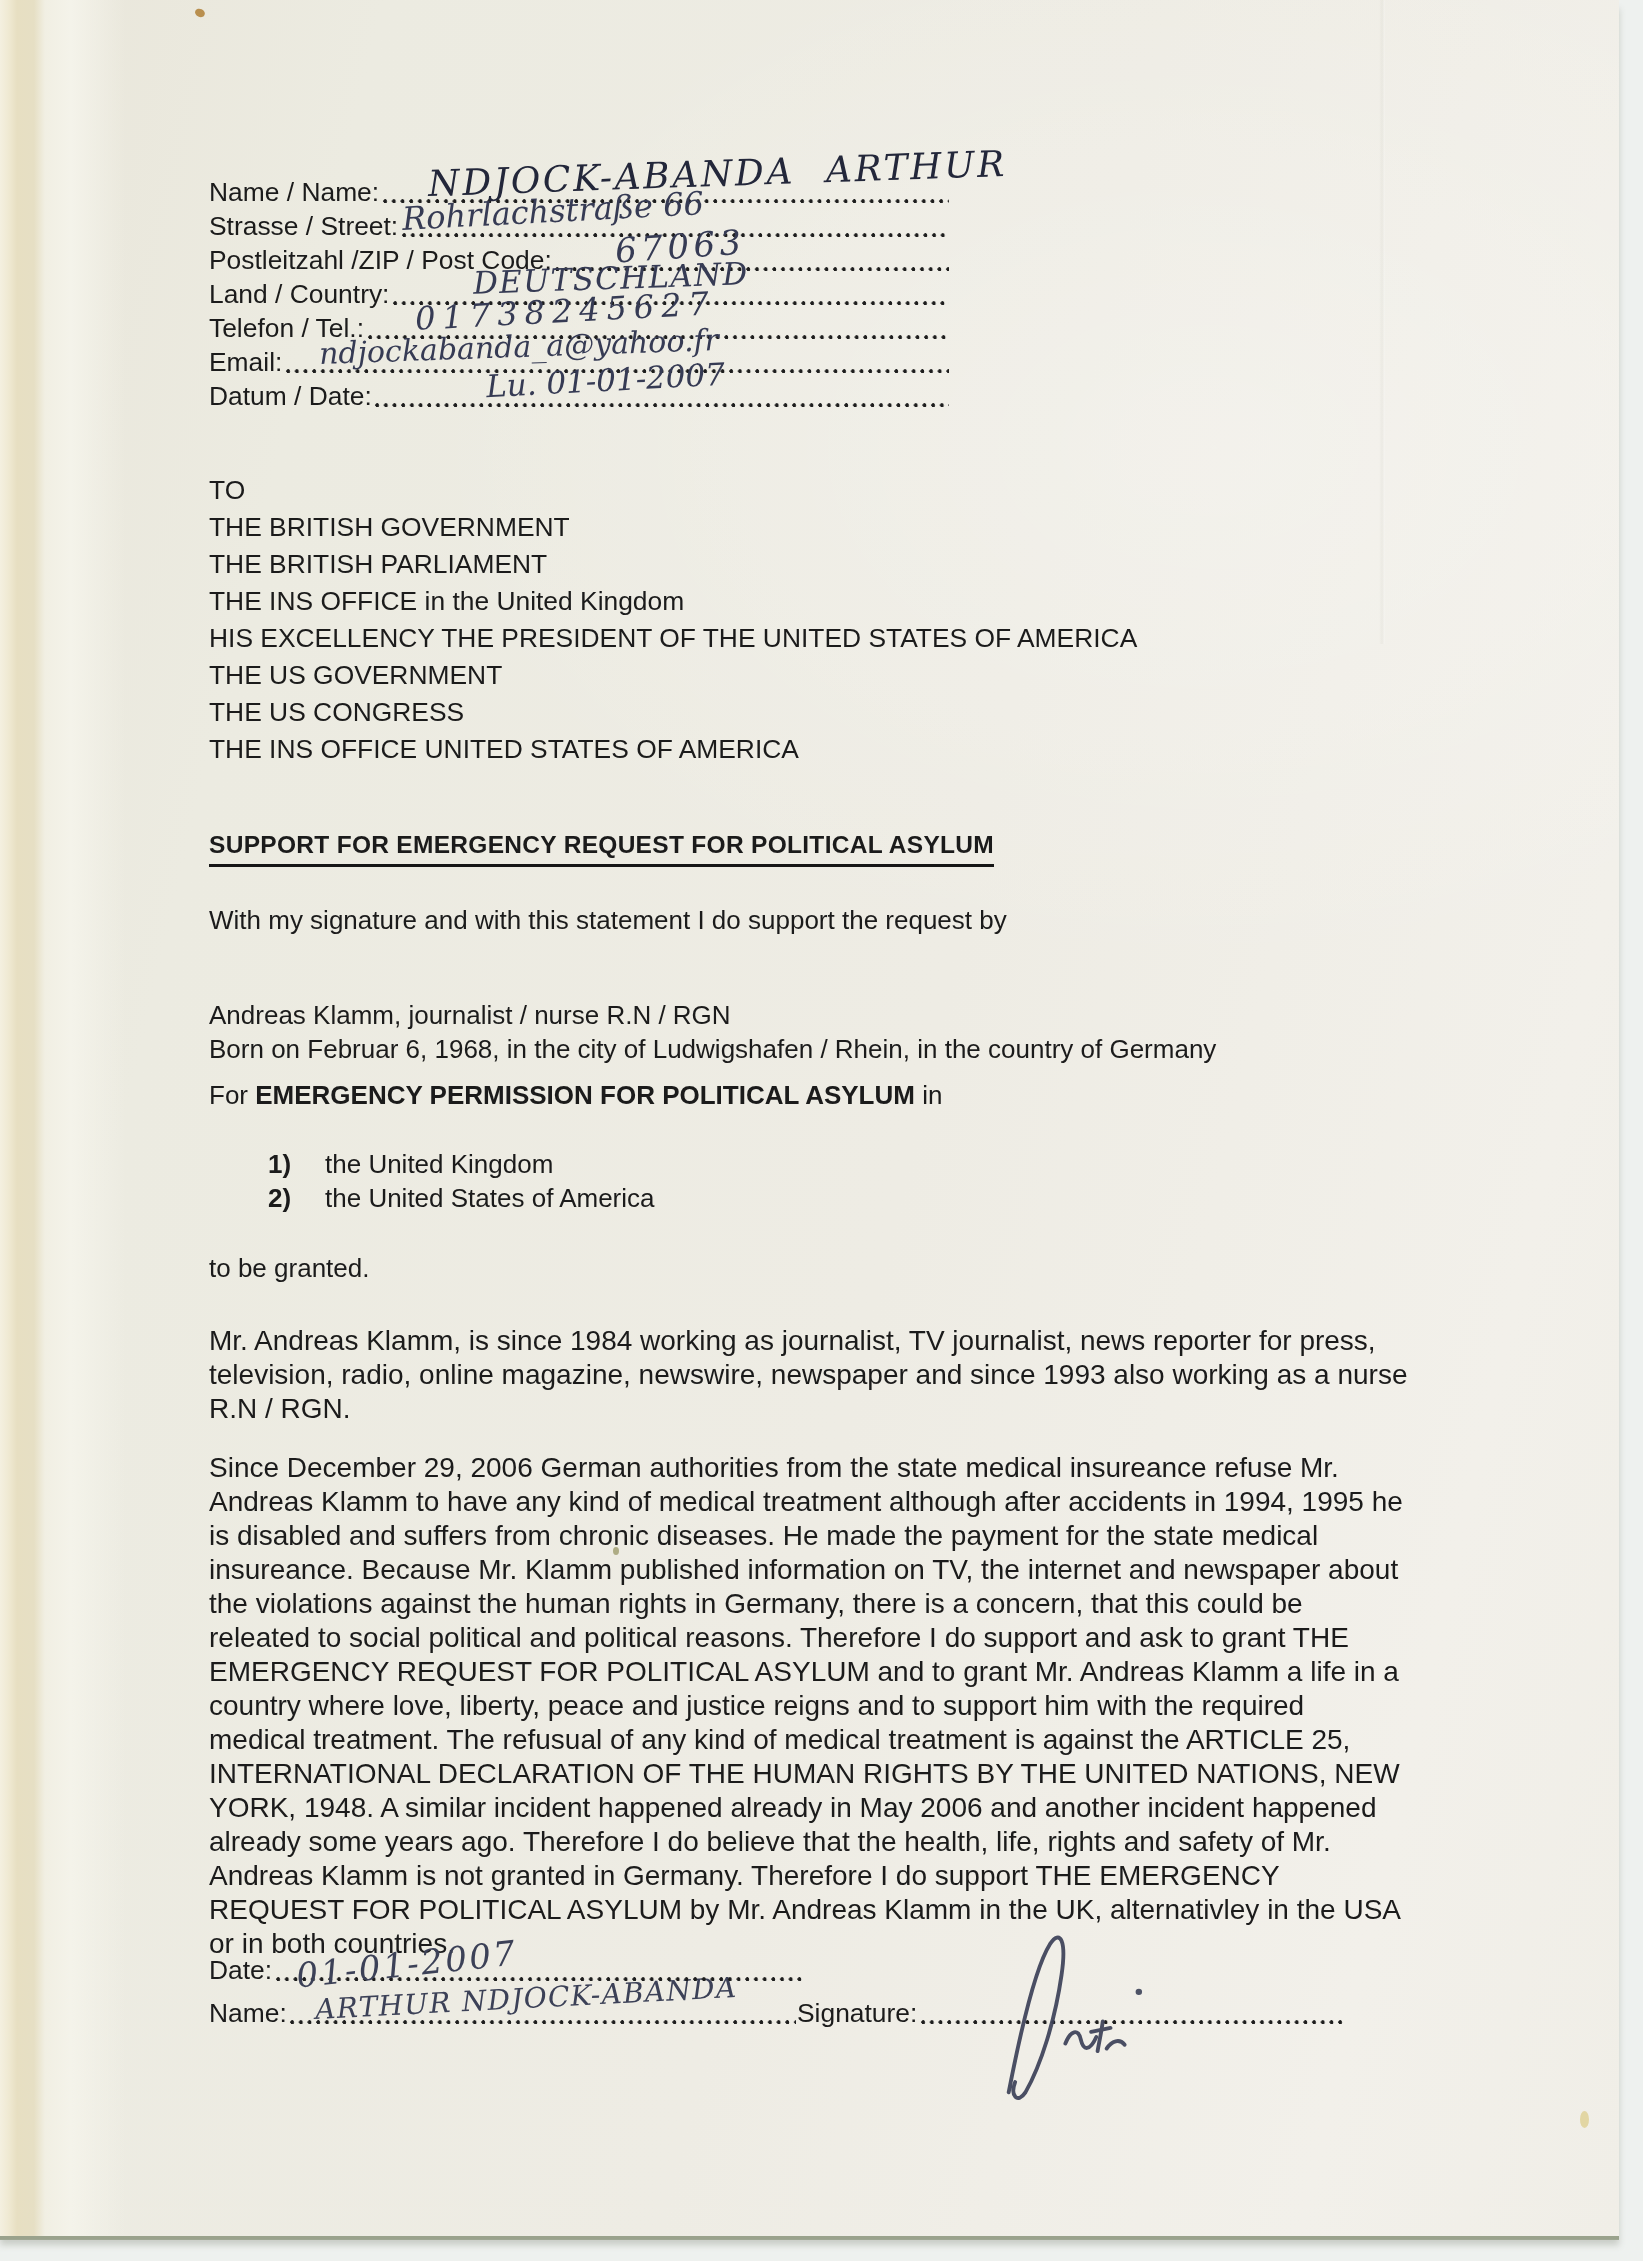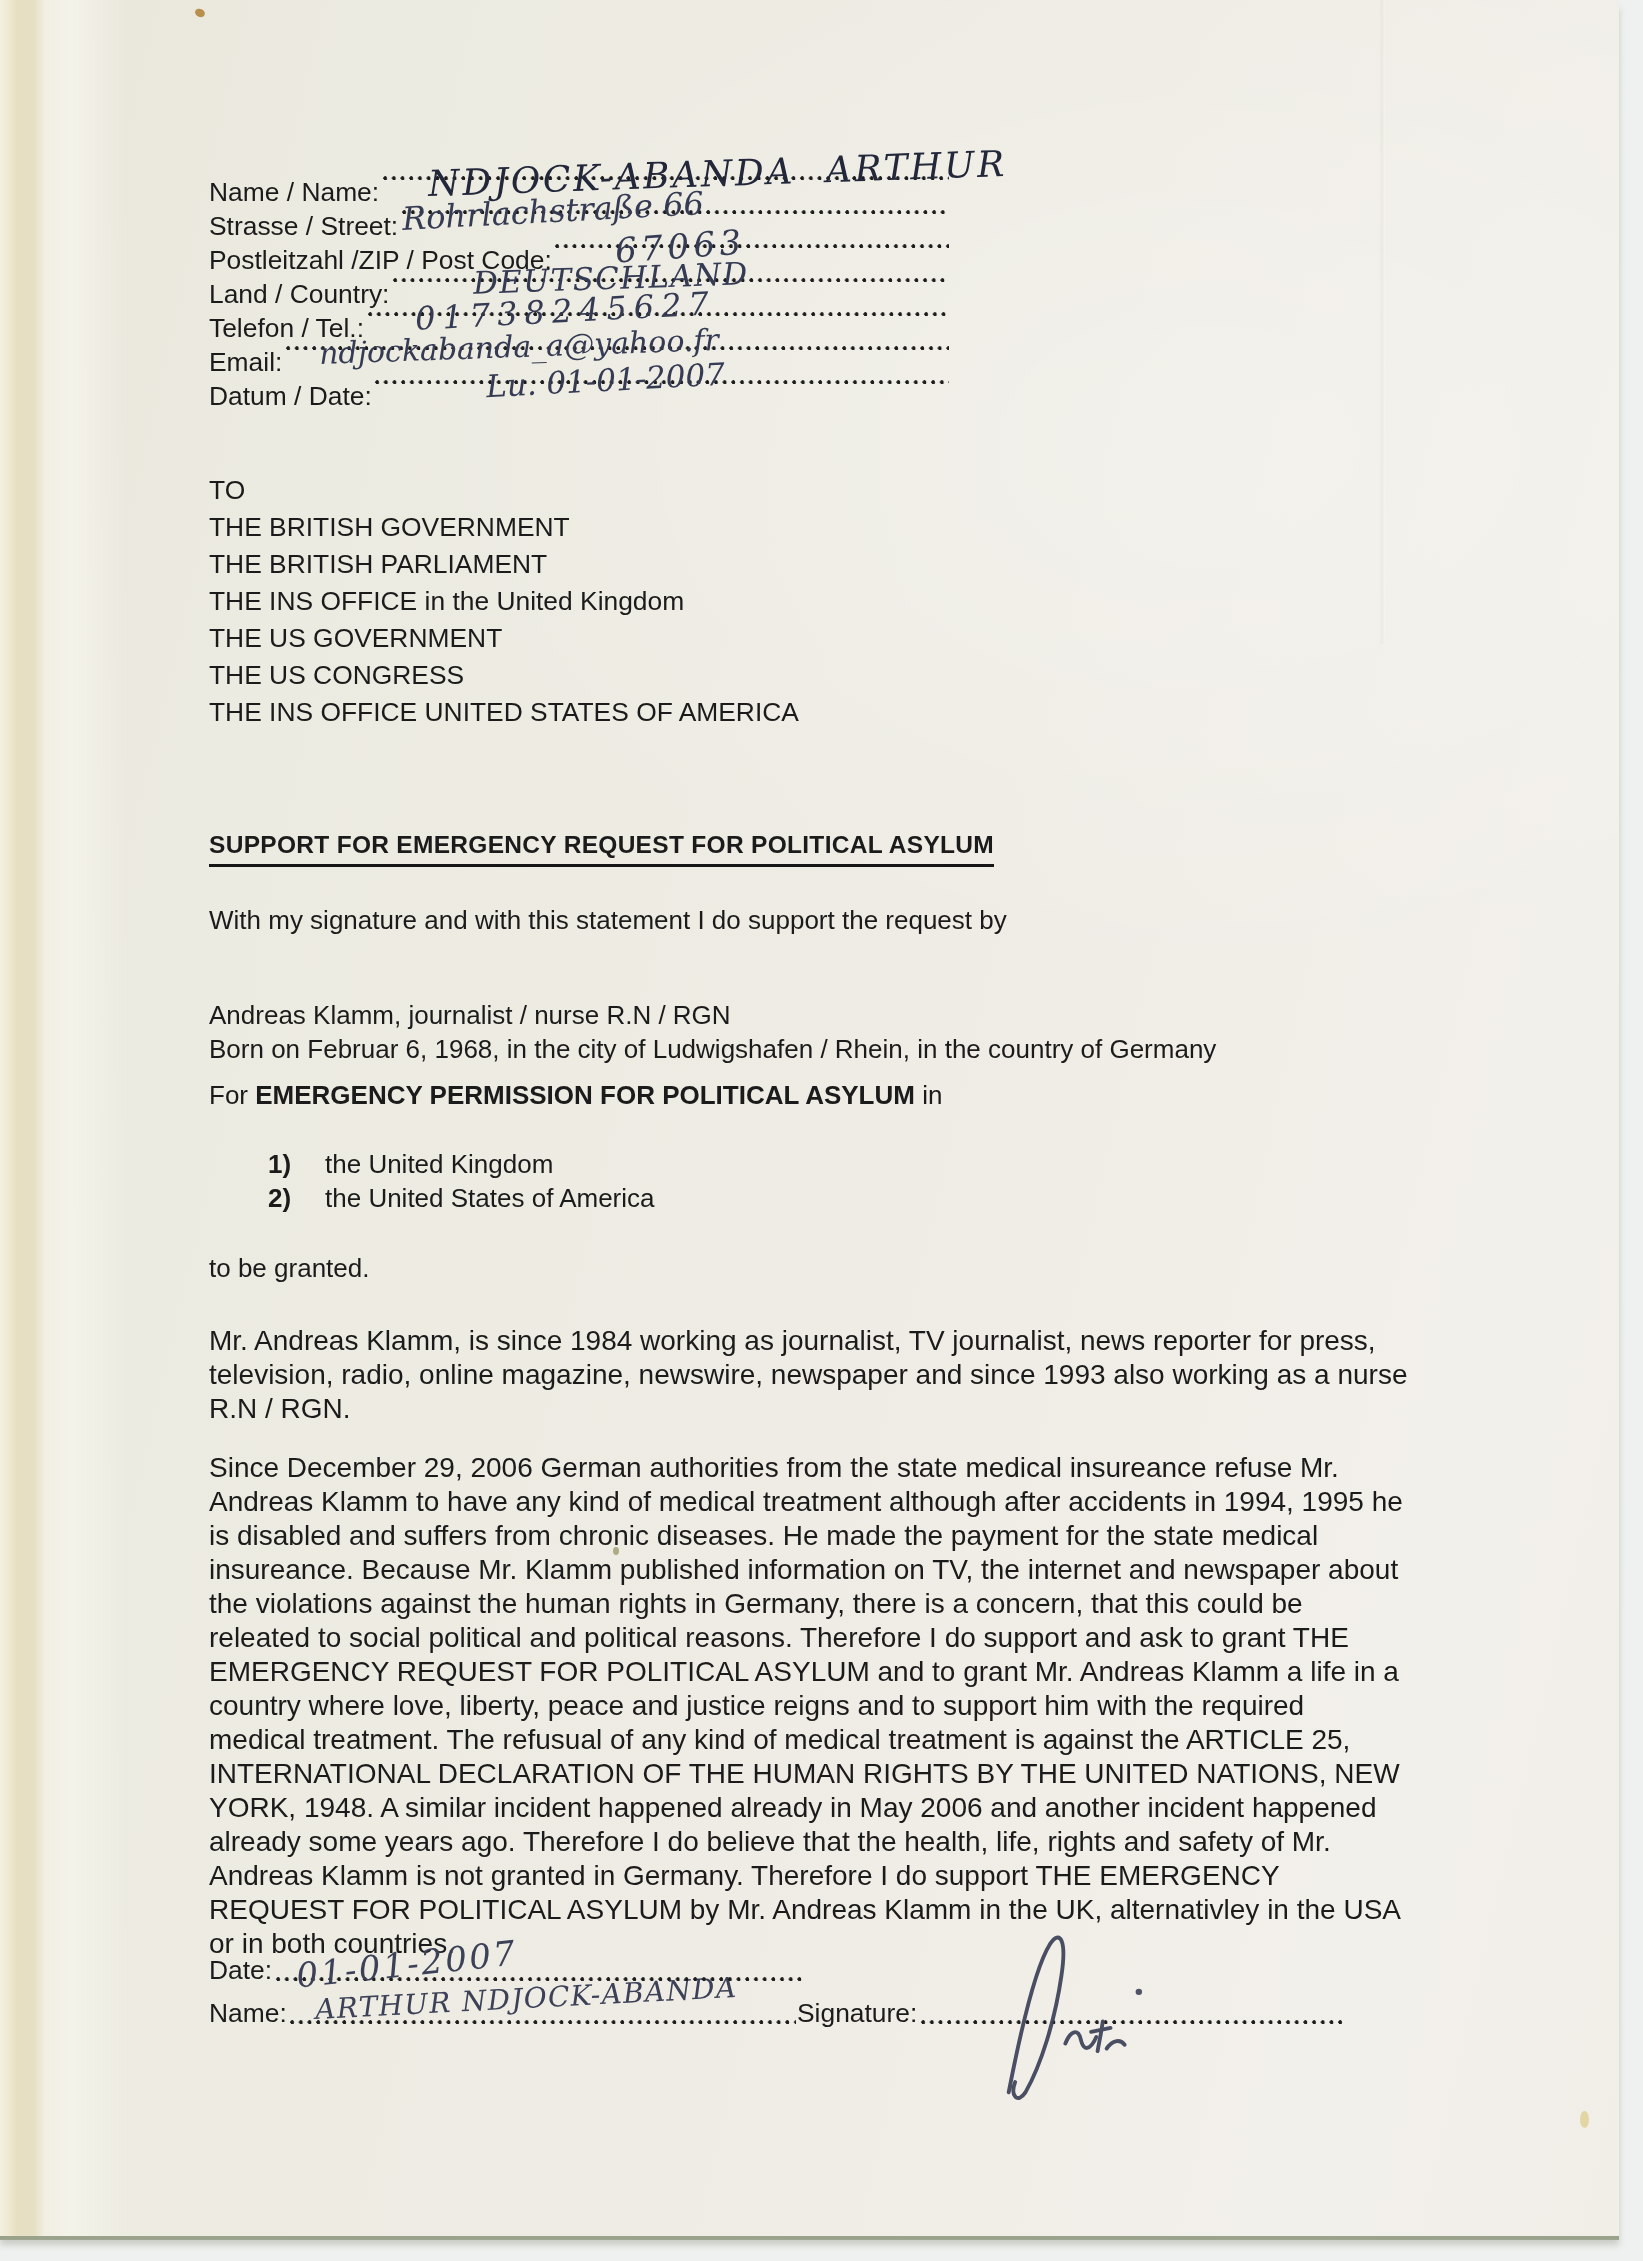--- a/index.html
+++ b/index.html
@@ -42,21 +42,21 @@
 
   
   .dots{
     flex:1;height:7px;margin:0 1.3px 4.5px 2.6px;
     background-image:radial-gradient(circle at 3.2px 3.2px, #1d1d1d 1.7px, rgba(0,0,0,0) 2.2px);
     background-size:8.7px 7px;background-repeat:repeat-x;
   }
 
   
   .form{top:175px;width:741px;}
-  .frow{display:flex;height:34px;position:relative;}
+  .frow{display:flex;align-items:flex-end;height:34px;position:relative;}
   .hw{
     position:absolute;white-space:nowrap;
     font-family:"DejaVu Serif", serif;font-style:italic;
     color:#363b54;
   }
   .hw-r0{left:219px;top:-22px;font-size:36px;letter-spacing:2.6px;word-spacing:17px;color:#23273a;transform:rotate(-2deg);}
   .hw-r1{left:193px;top:-17.4px;font-size:32px;transform:rotate(-3deg);}
   .hw-r2{left:406px;top:-17px;font-size:34px;letter-spacing:4.5px;transform:rotate(-4deg);}
   .hw-r3{left:264px;top:-17.4px;font-size:31px;letter-spacing:1.3px;transform:rotate(-2deg);}
   .hw-r4{left:206px;top:-19.3px;font-size:32px;letter-spacing:7px;transform:rotate(-3deg);}
@@ -148,20 +148,21 @@
             <span class="dots"></span>
             <span class="hw hw-r6">Lu. 01-01-2007</span>
           </div>
         </div>
 
       <div class="blk recipients" id="recipients">
           <div>TO</div>
           <div>THE BRITISH GOVERNMENT</div>
           <div>THE BRITISH PARLIAMENT</div>
           <div>THE INS OFFICE in the United Kingdom</div>
+          <div>HIS EXCELLENCY THE PRESIDENT OF THE UNITED STATES OF AMERICA</div>
           <div>THE US GOVERNMENT</div>
           <div>THE US CONGRESS</div>
           <div>THE INS OFFICE UNITED STATES OF AMERICA</div>
         </div>
 
       <div class="blk title">
         <span class="title-text">SUPPORT FOR EMERGENCY REQUEST FOR POLITICAL ASYLUM</span>
       </div>
 
       <div class="blk intro">With my signature and with this statement I do support the request by</div>

